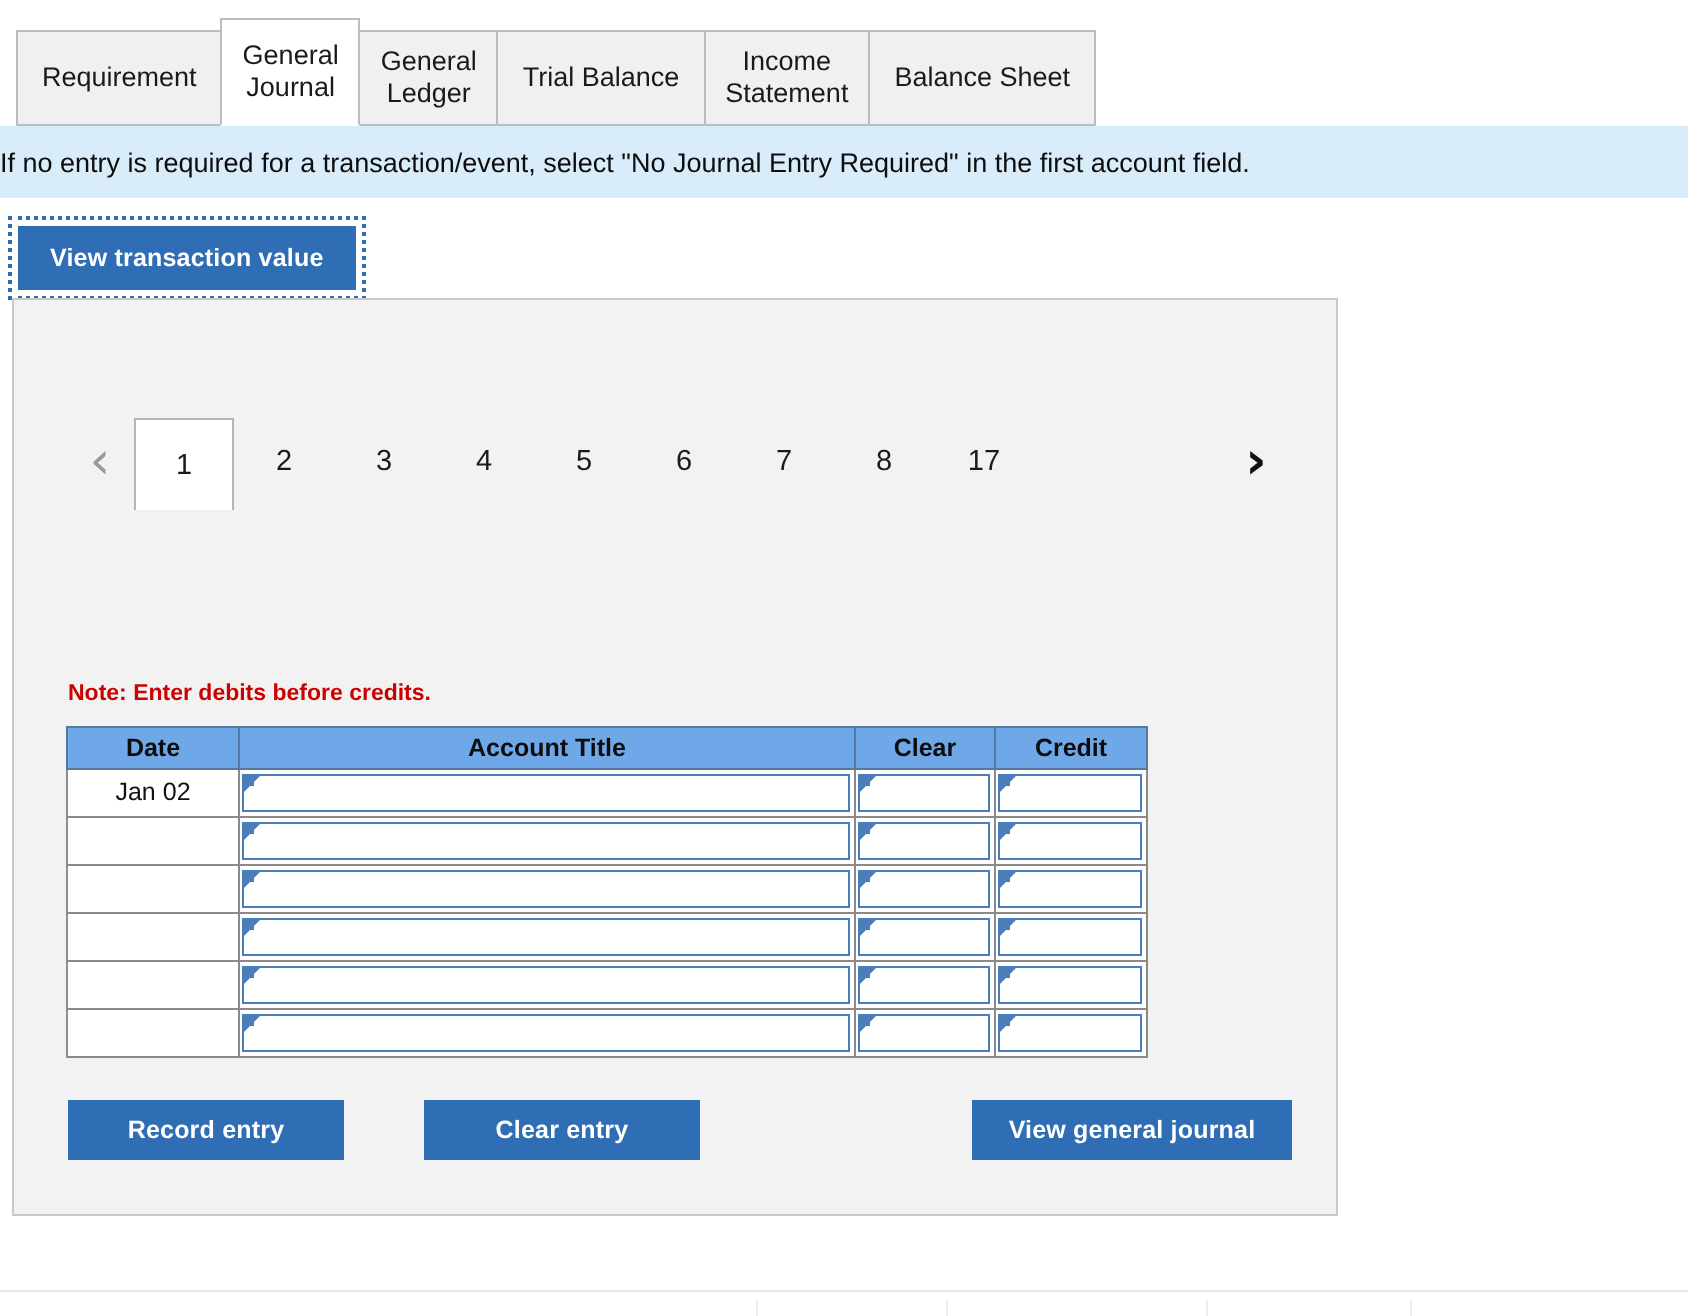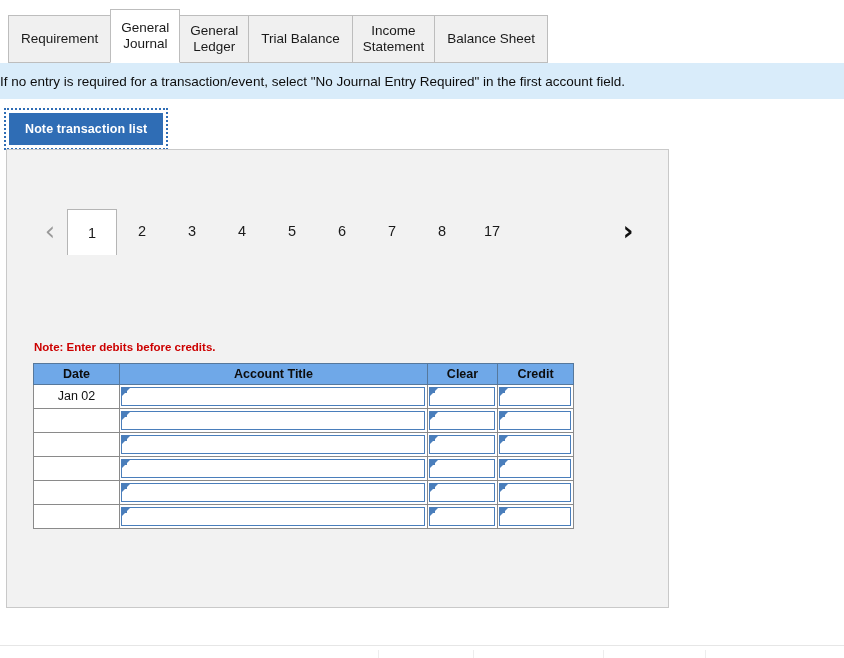--- a/index.html
+++ b/index.html
@@ -224,21 +224,21 @@
     <div class="tab">
       <span>Balance Sheet</span>
     </div>
   </div>
 
   <div class="banner">
     <span>If no entry is required for a transaction/event, select "No Journal Entry Required" in the first account field.</span>
   </div>
 
   <div class="focus-wrap">
-    <button class="btn btn-transaction">Note transaction list</button>
+    <button class="btn btn-transaction">View transaction value</button>
   </div>
 
   <div class="panel">
 
 
     <div class="pager">
       <div class="chev prev">‹</div>
       <div class="pagenum active">1</div>
       <div class="pagenum">2</div>
       <div class="pagenum">3</div>
@@ -344,20 +344,25 @@
           <td>
             <div class="cellbox"></div>
           </td>
           <td>
             <div class="cellbox"></div>
           </td>
         </tr>
       </tbody>
     </table>
 
+    <div class="actions">
+      <button class="btn btn-action btn-record">Record entry</button>
+      <button class="btn btn-action btn-clear">Clear entry</button>
+      <button class="btn btn-action btn-viewgj">View general journal</button>
+    </div>
 
   </div>
 
   <div class="footer-line">
     <div class="footer-tick" style="left:378px"></div>
     <div class="footer-tick" style="left:473px"></div>
     <div class="footer-tick" style="left:603px"></div>
     <div class="footer-tick" style="left:705px"></div>
   </div>
 

